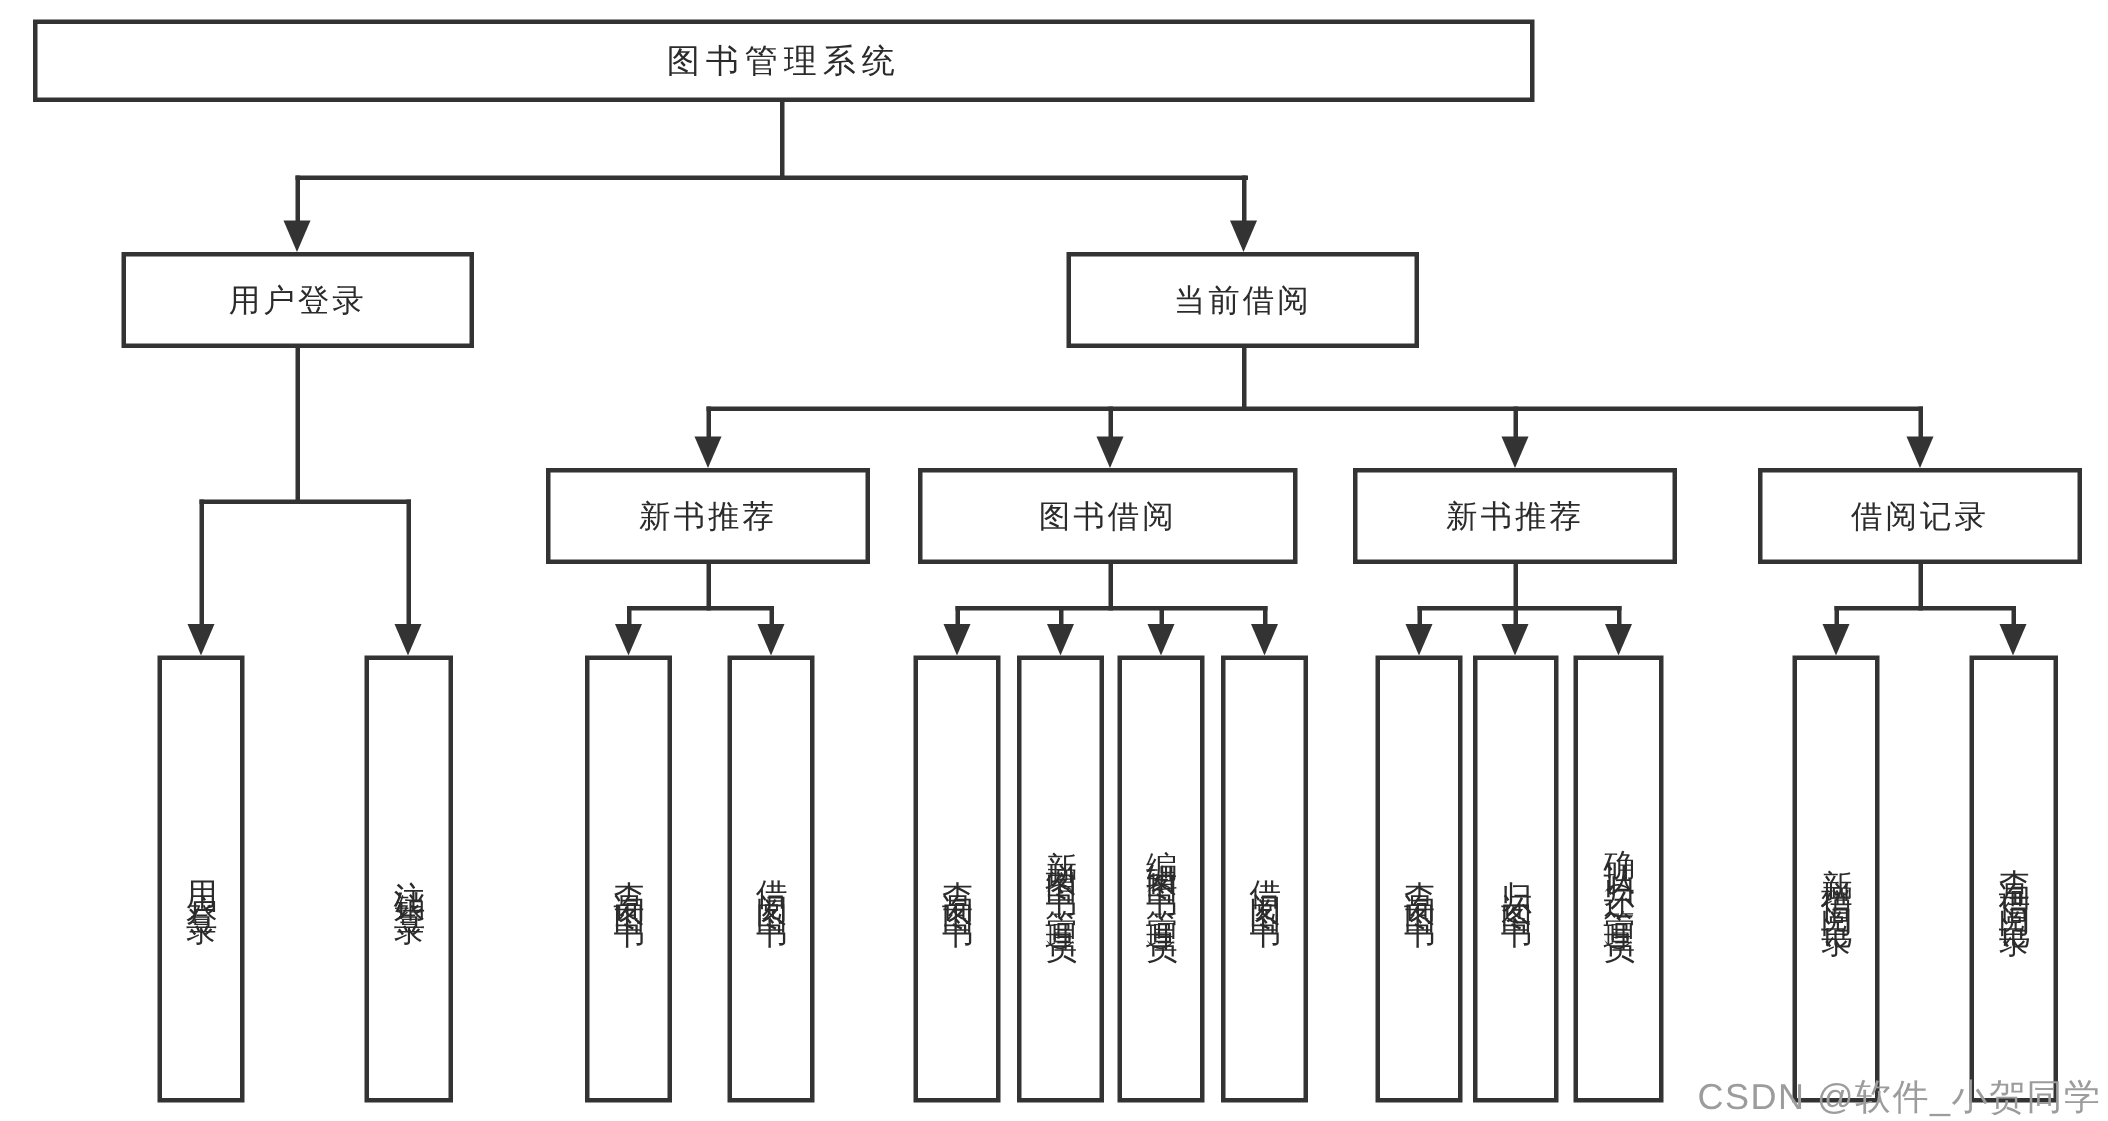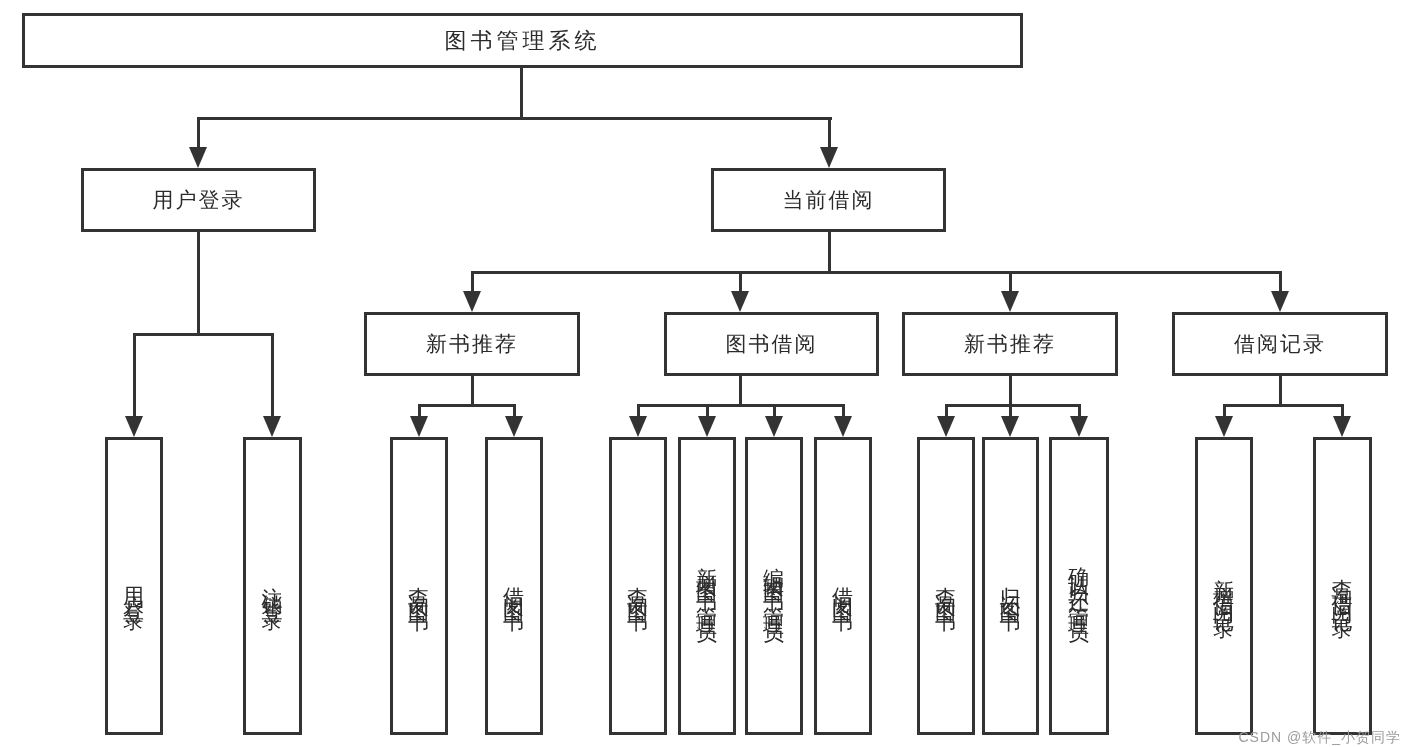--- a/index.html
+++ b/index.html
@@ -54,21 +54,21 @@
   .arr{
     position:absolute;width:0;height:0;
     border-left:9px solid transparent;
     border-right:9px solid transparent;
     border-top:21px solid var(--line);
   }
   .watermark{
     position:absolute;
     right:4px;bottom:0px;
     color:var(--wm);
-    font-size:14px;
+    font-size:24px;
     letter-spacing:1px;
     white-space:nowrap;
     text-align:right;
   }
 </style>
 </head>
 <body>
 
 <div class="canvas">
 
@@ -104,21 +104,21 @@
   <div class="vl" style="left:1009px;top:271px;height:21px"></div>
   <div class="vl" style="left:1279px;top:271px;height:21px"></div>
   <div class="arr" style="left:463px;top:291px"></div>
   <div class="arr" style="left:731px;top:291px"></div>
   <div class="arr" style="left:1001px;top:291px"></div>
   <div class="arr" style="left:1271px;top:291px"></div>
 
   <div class="box" style="left:364px;top:312px;width:216px;height:64px">
     <span>新书推荐</span>
   </div>
-  <div class="box" style="left:664px;top:312px;width:215px;height:64px">
+  <div class="box" style="left:612px;top:312px;width:253px;height:64px">
     <span>图书借阅</span>
   </div>
   <div class="box" style="left:902px;top:312px;width:216px;height:64px">
     <span>新书推荐</span>
   </div>
   <div class="box" style="left:1172px;top:312px;width:216px;height:64px">
     <span>借阅记录</span>
   </div>
 
   <div class="vl" style="left:471px;top:376px;height:31px"></div>

